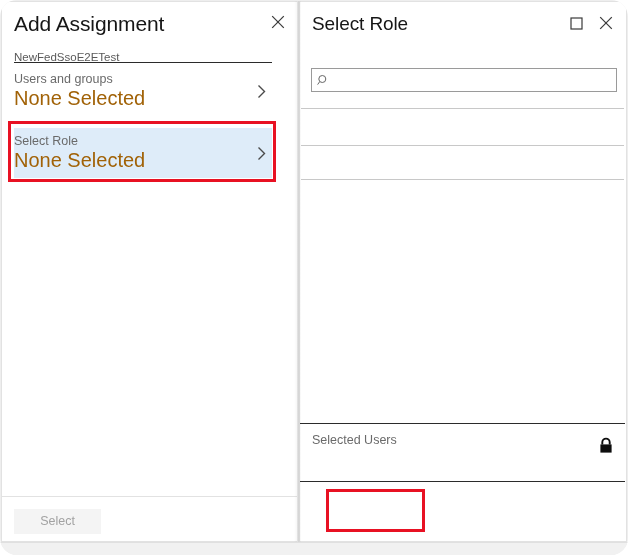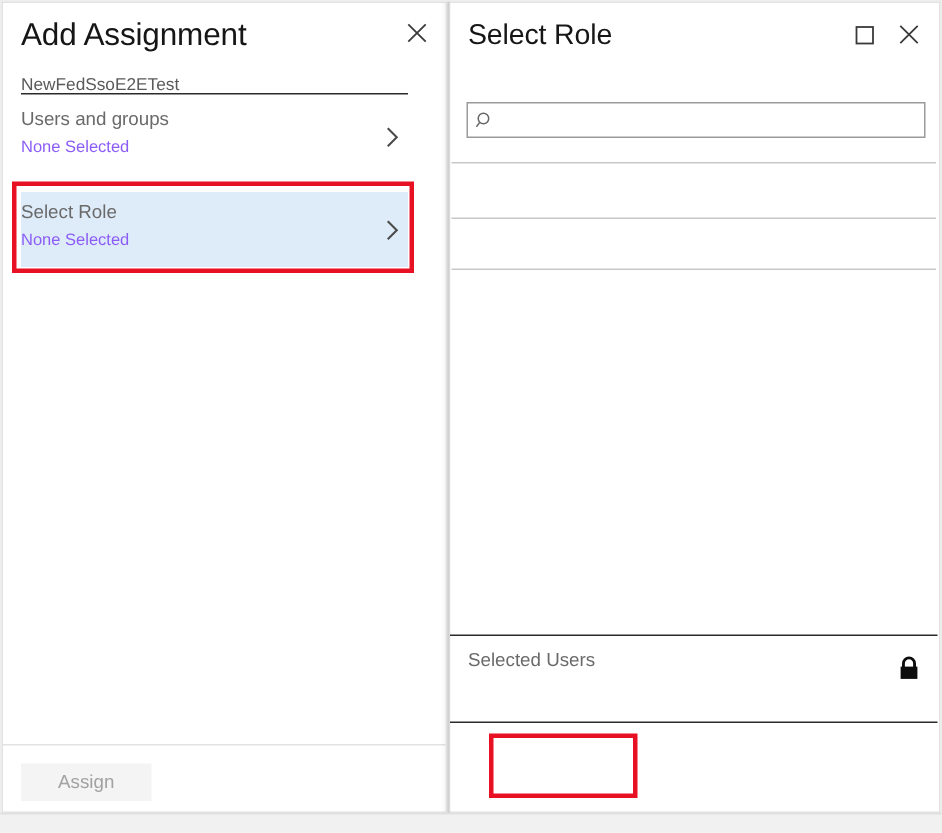--- a/index.html
+++ b/index.html
@@ -16,20 +16,21 @@
   }
 
   
   .screen {
     position: relative;
     width: 628px;
     height: 555px;
     background: #eeeeee;
     box-sizing: border-box;
     overflow: hidden;
+    border-radius: 17px;
   }
 
   
   .backdrop-strip {
     position: absolute;
     left: 0;
     top: 542px;
     width: 628px;
     height: 13px;
     background: #f1f1f1;
@@ -102,22 +103,22 @@
   #row-users  { top: 64px;  height: 50px; }
   #row-role   { top: 126px; height: 50px; background: #deecf9; }
 
   .sel-label {
     font-size: 12.5px;
     color: #6a6a6a;
     line-height: 15px;
     padding-top: 6px;
   }
   .sel-value {
-    font-size: 11px;
-    color: #8b5cf6;
+    font-size: 20px;
+    color: #a16207;
     line-height: 19px;
     padding-top: 2px;
   }
   .chev {
     position: absolute;
     right: 4px;
     top: 50%;
     transform: translateY(-50%);
     width: 14px;
     height: 18px;
@@ -328,21 +329,21 @@
       <div class="sel-label">Select Role</div>
       <div class="sel-value">None Selected</div>
       <div class="chev">
         <svg width="9" height="15" viewBox="0 0 9 15" aria-hidden="true">
           <polyline points="1.5,1.5 7.5,7.5 1.5,13.5" fill="none" stroke="#4a4a4a" stroke-width="1.4"></polyline>
         </svg>
       </div>
     </div>
 
     <div class="left-footer-rule"></div>
-    <button class="assign-btn">Assign</button>
+    <button class="assign-btn">Select</button>
   </div>
 
   <div class="blade-right">
 
     <div class="blade-right-header">
       <div class="blade-title-r">Select Role</div>
       <div class="hdr-actions">
         <div class="hdr-btn">
           <svg width="13" height="13" viewBox="0 0 13 13" aria-hidden="true">
             <rect x="1" y="1" width="11" height="11" fill="none" stroke="#3a3a3a" stroke-width="1.2"></rect>

